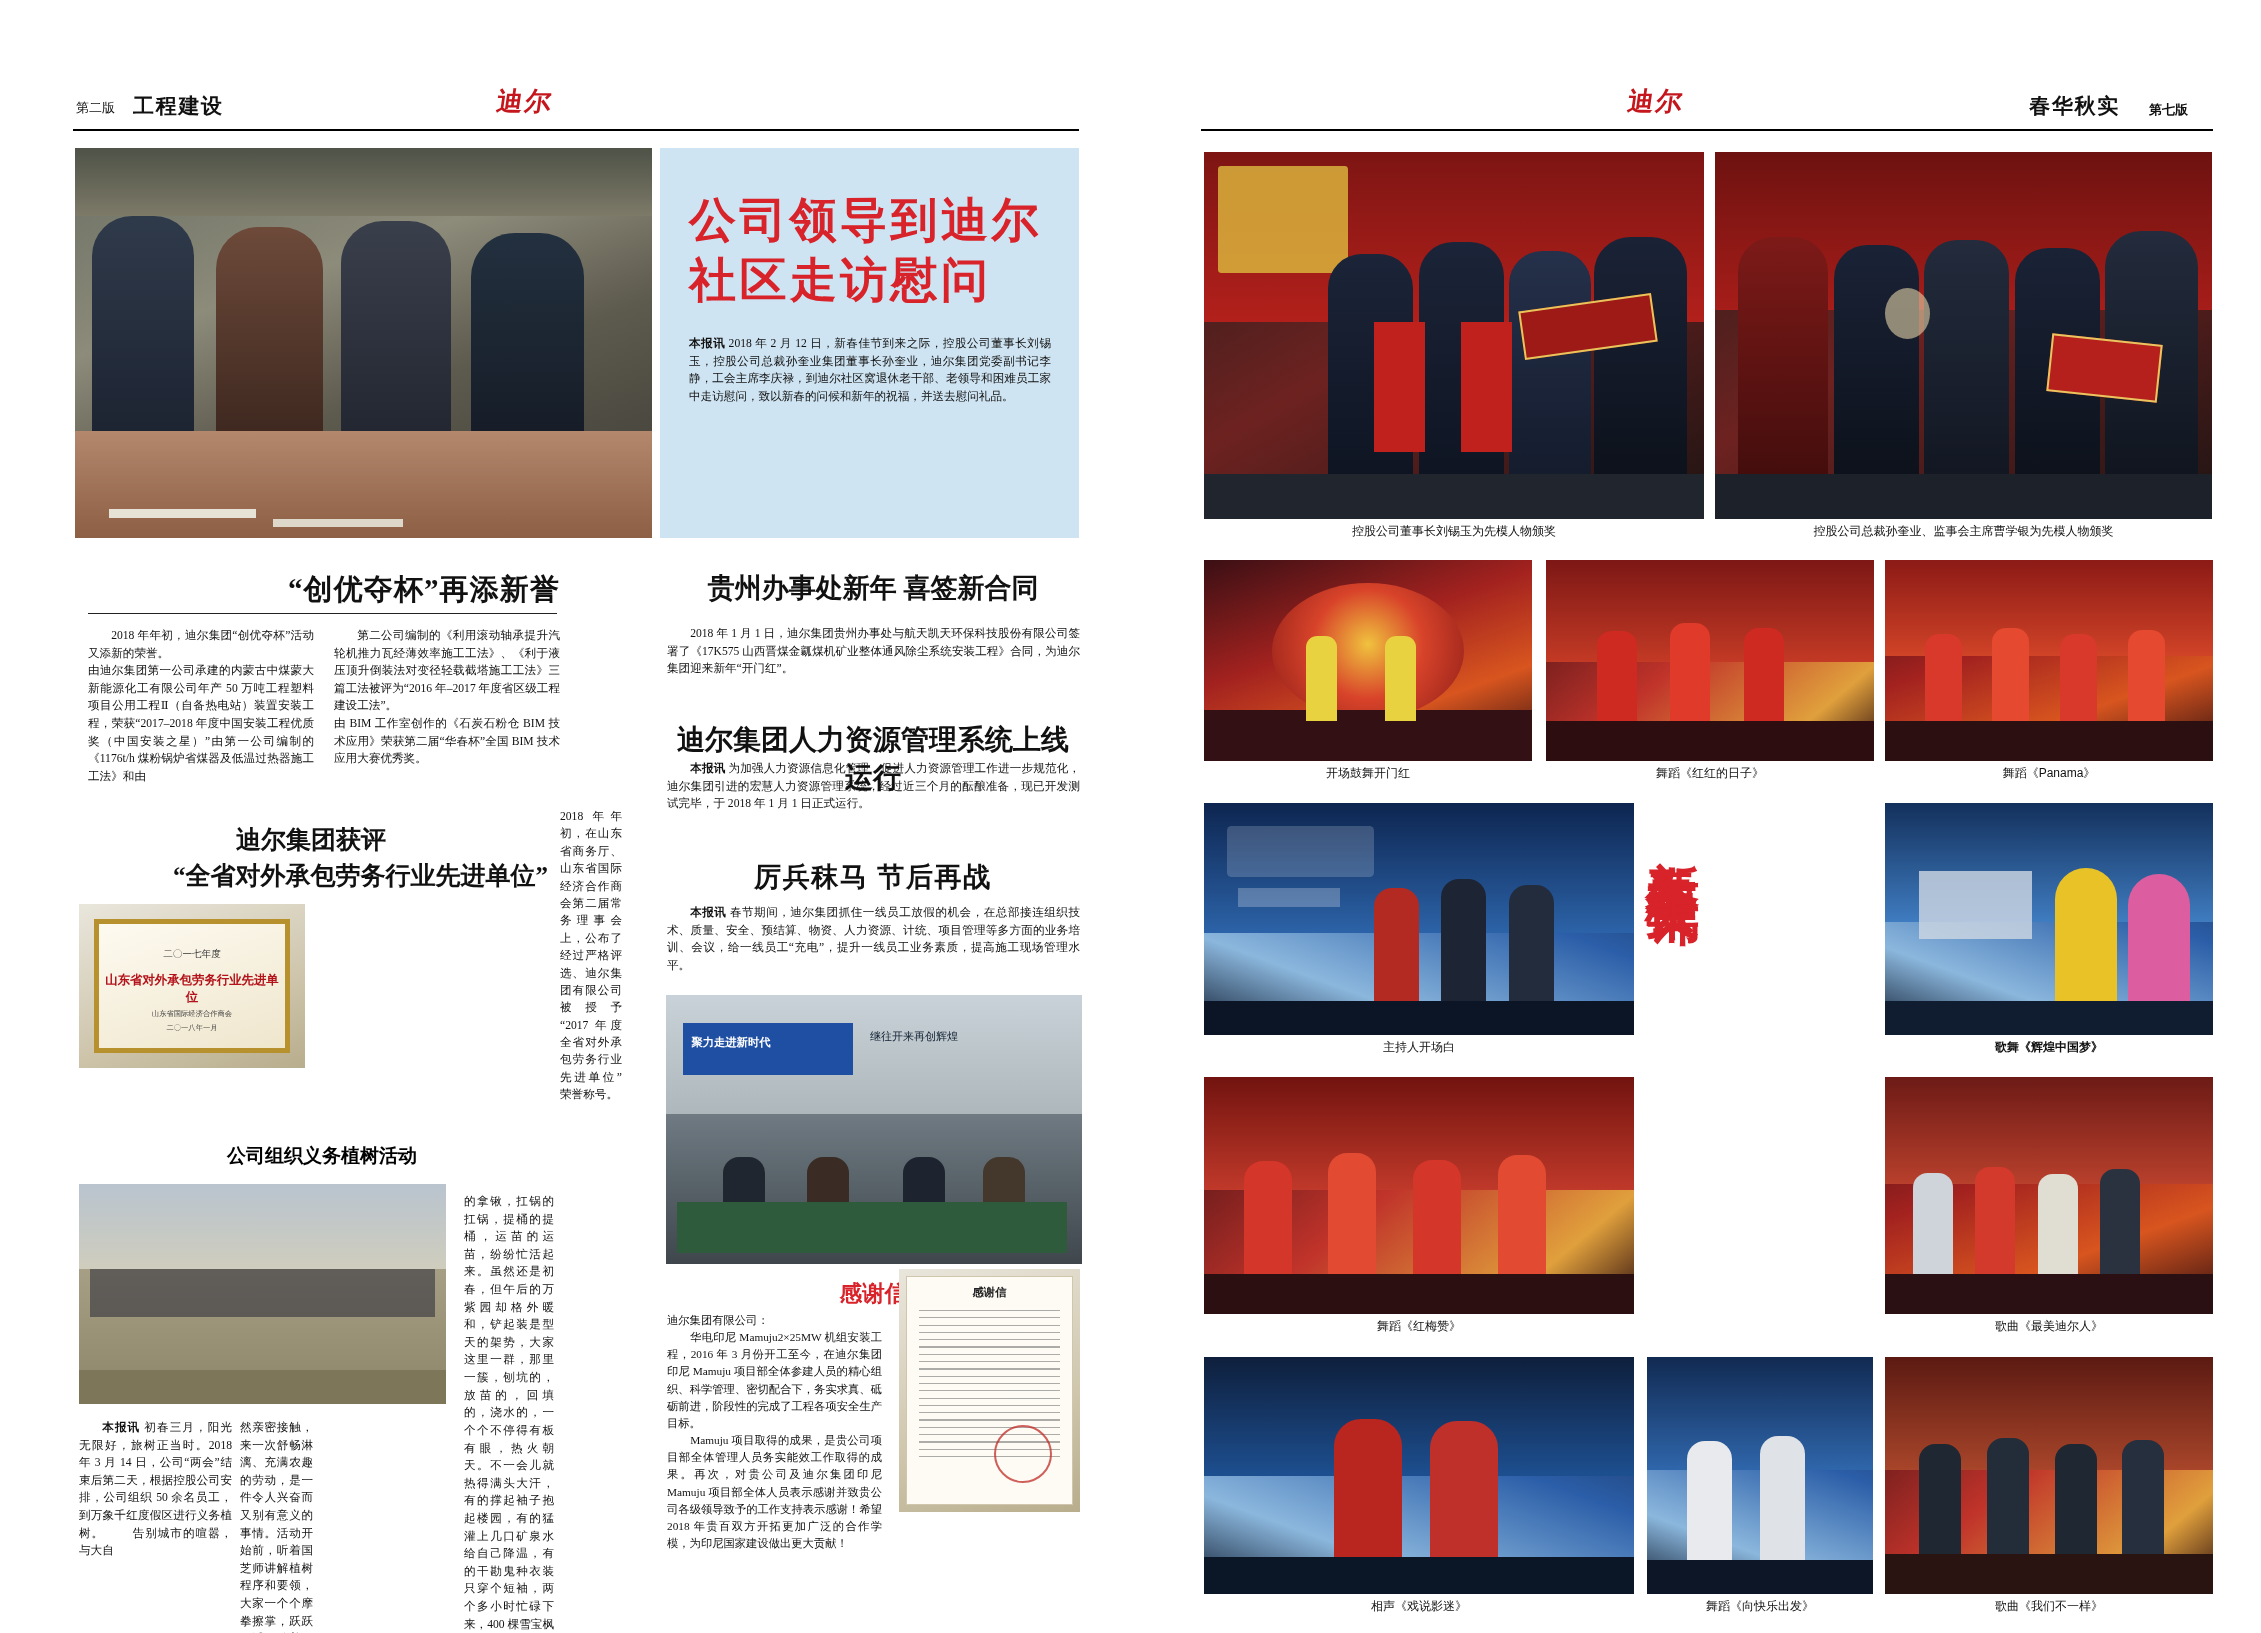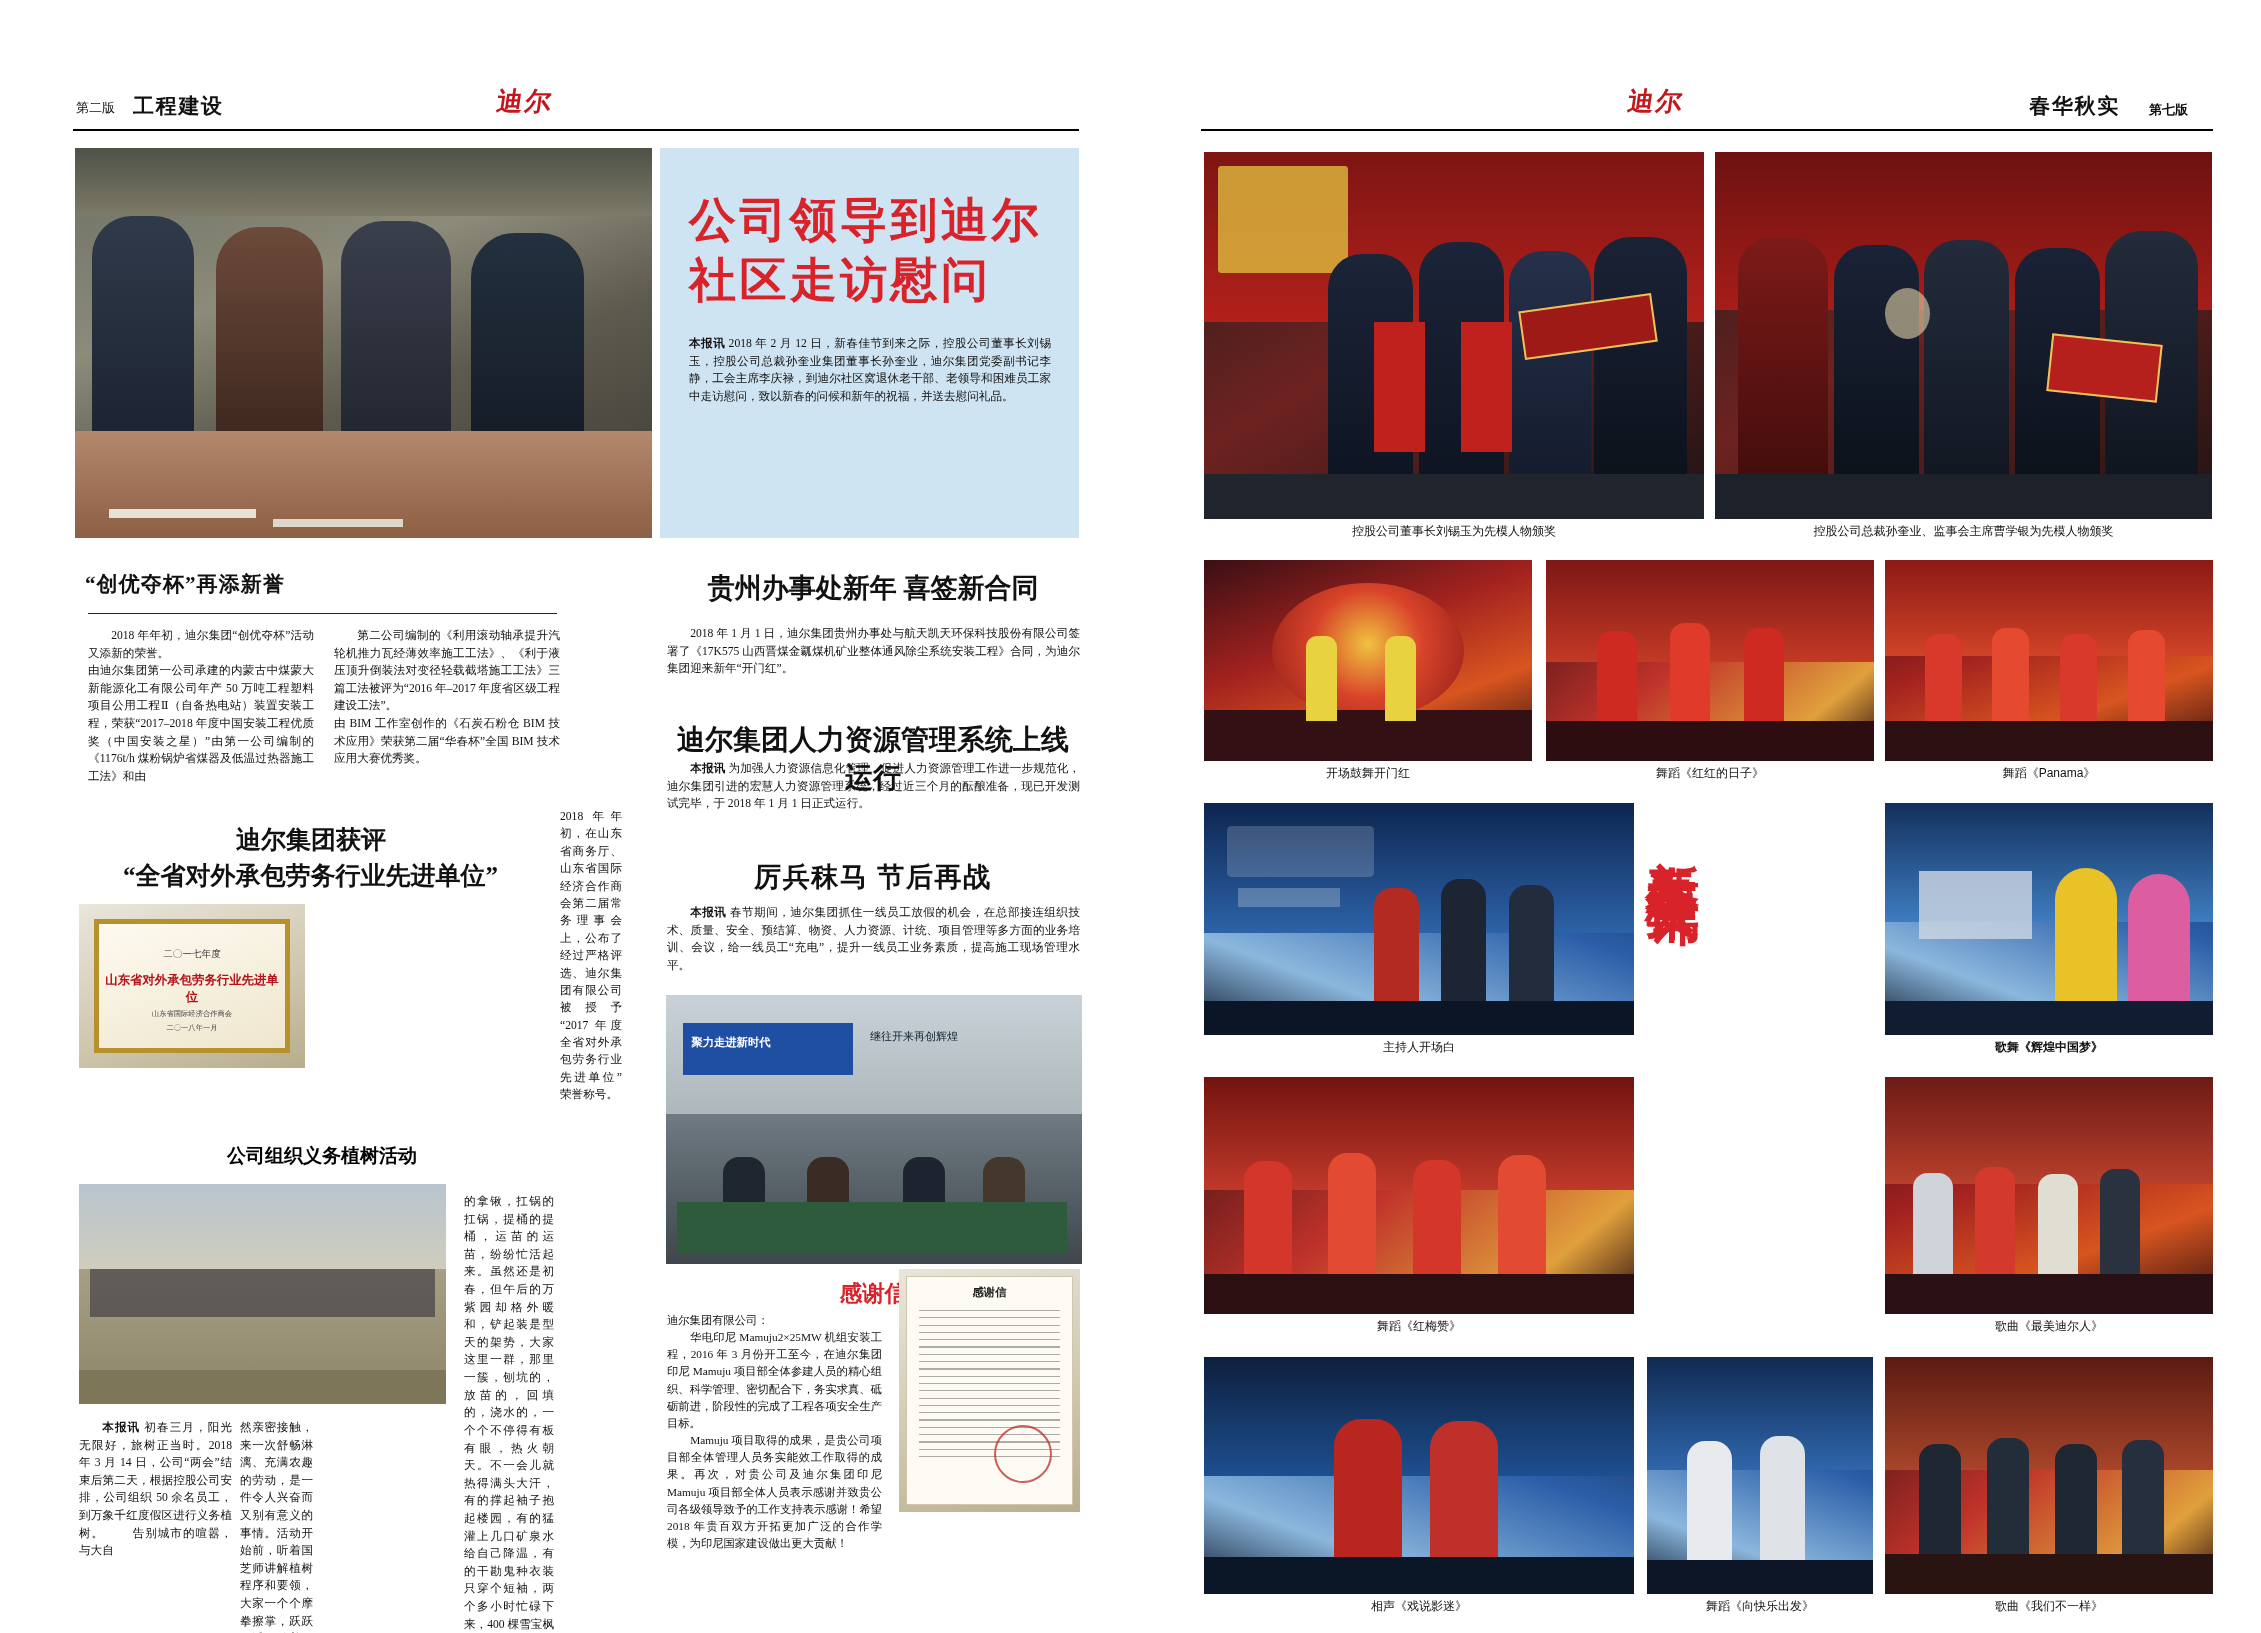--- a/index.html
+++ b/index.html
@@ -79,29 +79,29 @@
 
   <div class="blue-box" style="position:absolute;left:660px;top:148px;width:419px;height:390px;">
     <div class="big-red" style="position:absolute;left:29px;top:41px;font-size:47px;letter-spacing:3.4px;">公司领导到迪尔</div>
     <div class="big-red" style="position:absolute;left:29px;top:101px;font-size:47px;letter-spacing:3.4px;">社区走访慰问</div>
     <div style="position:absolute;left:29px;top:187px;width:362px;" class="body-text">
       <span class="lead">本报讯</span>
       <span>2018 年 2 月 12 日，新春佳节到来之际，控股公司董事长刘锡玉，控股公司总裁孙奎业集团董事长孙奎业，迪尔集团党委副书记李静，工会主席李庆禄，到迪尔社区窝退休老干部、老领导和困难员工家中走访慰问，致以新春的问候和新年的祝福，并送去慰问礼品。</span>
     </div>
   </div>
 
-  <h2 class="headline" style="position:absolute;left:85px;top:570px;width:475px;text-align:left;font-size:21px;letter-spacing:1.1px;">“创优夺杯”再添新誉</h2>
+  <h2 class="headline" style="position:absolute;left:85px;top:570px;width:475px;text-align:right;font-size:29px;letter-spacing:1.1px;">“创优夺杯”再添新誉</h2>
   <div class="divline" style="position:absolute;left:88px;top:613px;width:469px;"></div>
   <div class="body-text" style="position:absolute;left:88px;top:627px;width:226px;white-space:pre-wrap;text-indent:2em;">2018 年年初，迪尔集团“创优夺杯”活动又添新的荣誉。
 由迪尔集团第一公司承建的内蒙古中煤蒙大新能源化工有限公司年产 50 万吨工程塑料项目公用工程Ⅱ（自备热电站）装置安装工程，荣获“2017–2018 年度中国安装工程优质奖（中国安装之星）”由第一公司编制的《1176t/h 煤粉锅炉省煤器及低温过热器施工工法》和由</div>
   <div class="body-text" style="position:absolute;left:334px;top:627px;width:226px;white-space:pre-wrap;text-indent:2em;">第二公司编制的《利用滚动轴承提升汽轮机推力瓦经薄效率施工工法》、《利于液压顶升倒装法对变径轻载截塔施工工法》三篇工法被评为“2016 年–2017 年度省区级工程建设工法”。
 由 BIM 工作室创作的《石炭石粉仓 BIM 技术应用》荣获第二届“华春杯”全国 BIM 技术应用大赛优秀奖。</div>
 
   <h2 class="headline" style="position:absolute;left:85px;top:823px;width:452px;text-align:center;font-size:25px;">迪尔集团获评</h2>
-  <h2 class="headline" style="position:absolute;left:73px;top:859px;width:475px;text-align:center;font-size:25px;">“全省对外承包劳务行业先进单位”</h2>
+  <h2 class="headline" style="position:absolute;left:73px;top:859px;width:475px;text-align:right;font-size:25px;">“全省对外承包劳务行业先进单位”</h2>
   <div class="body-text" style="position:absolute;left:560px;top:808px;width:62px;line-height:1.5;">2018 年年初，在山东省商务厅、山东省国际经济合作商会第二届常务理事会上，公布了经过严格评选、迪尔集团有限公司被授予“2017 年度全省对外承包劳务行业先进单位”荣誉称号。</div>
 
   <div class="photo ph-cert" style="position:absolute;left:79px;top:904px;width:226px;height:164px;">
     <div style="position:absolute;inset:14.7px;background:linear-gradient(160deg,#fdfaf0,#efe6cd);
                 border:5.7px solid #b8912f;box-sizing:border-box;"></div>
     <div style="position:absolute;left:34px;top:44px;right:34px;text-align:center;font-size:9.6px;color:#333;">二〇一七年度</div>
     <div style="position:absolute;left:25.4px;top:68px;right:25.4px;text-align:center;font-size:12.4px;color:#b4121a;font-weight:bold;">山东省对外承包劳务行业先进单位</div>
     <div style="position:absolute;left:34px;top:105px;right:34px;text-align:center;font-size:7.3px;color:#444;">山东省国际经济合作商会</div>
     <div style="position:absolute;left:34px;top:119px;right:34px;text-align:center;font-size:7.3px;color:#444;">二〇一八年一月</div>
   </div>

